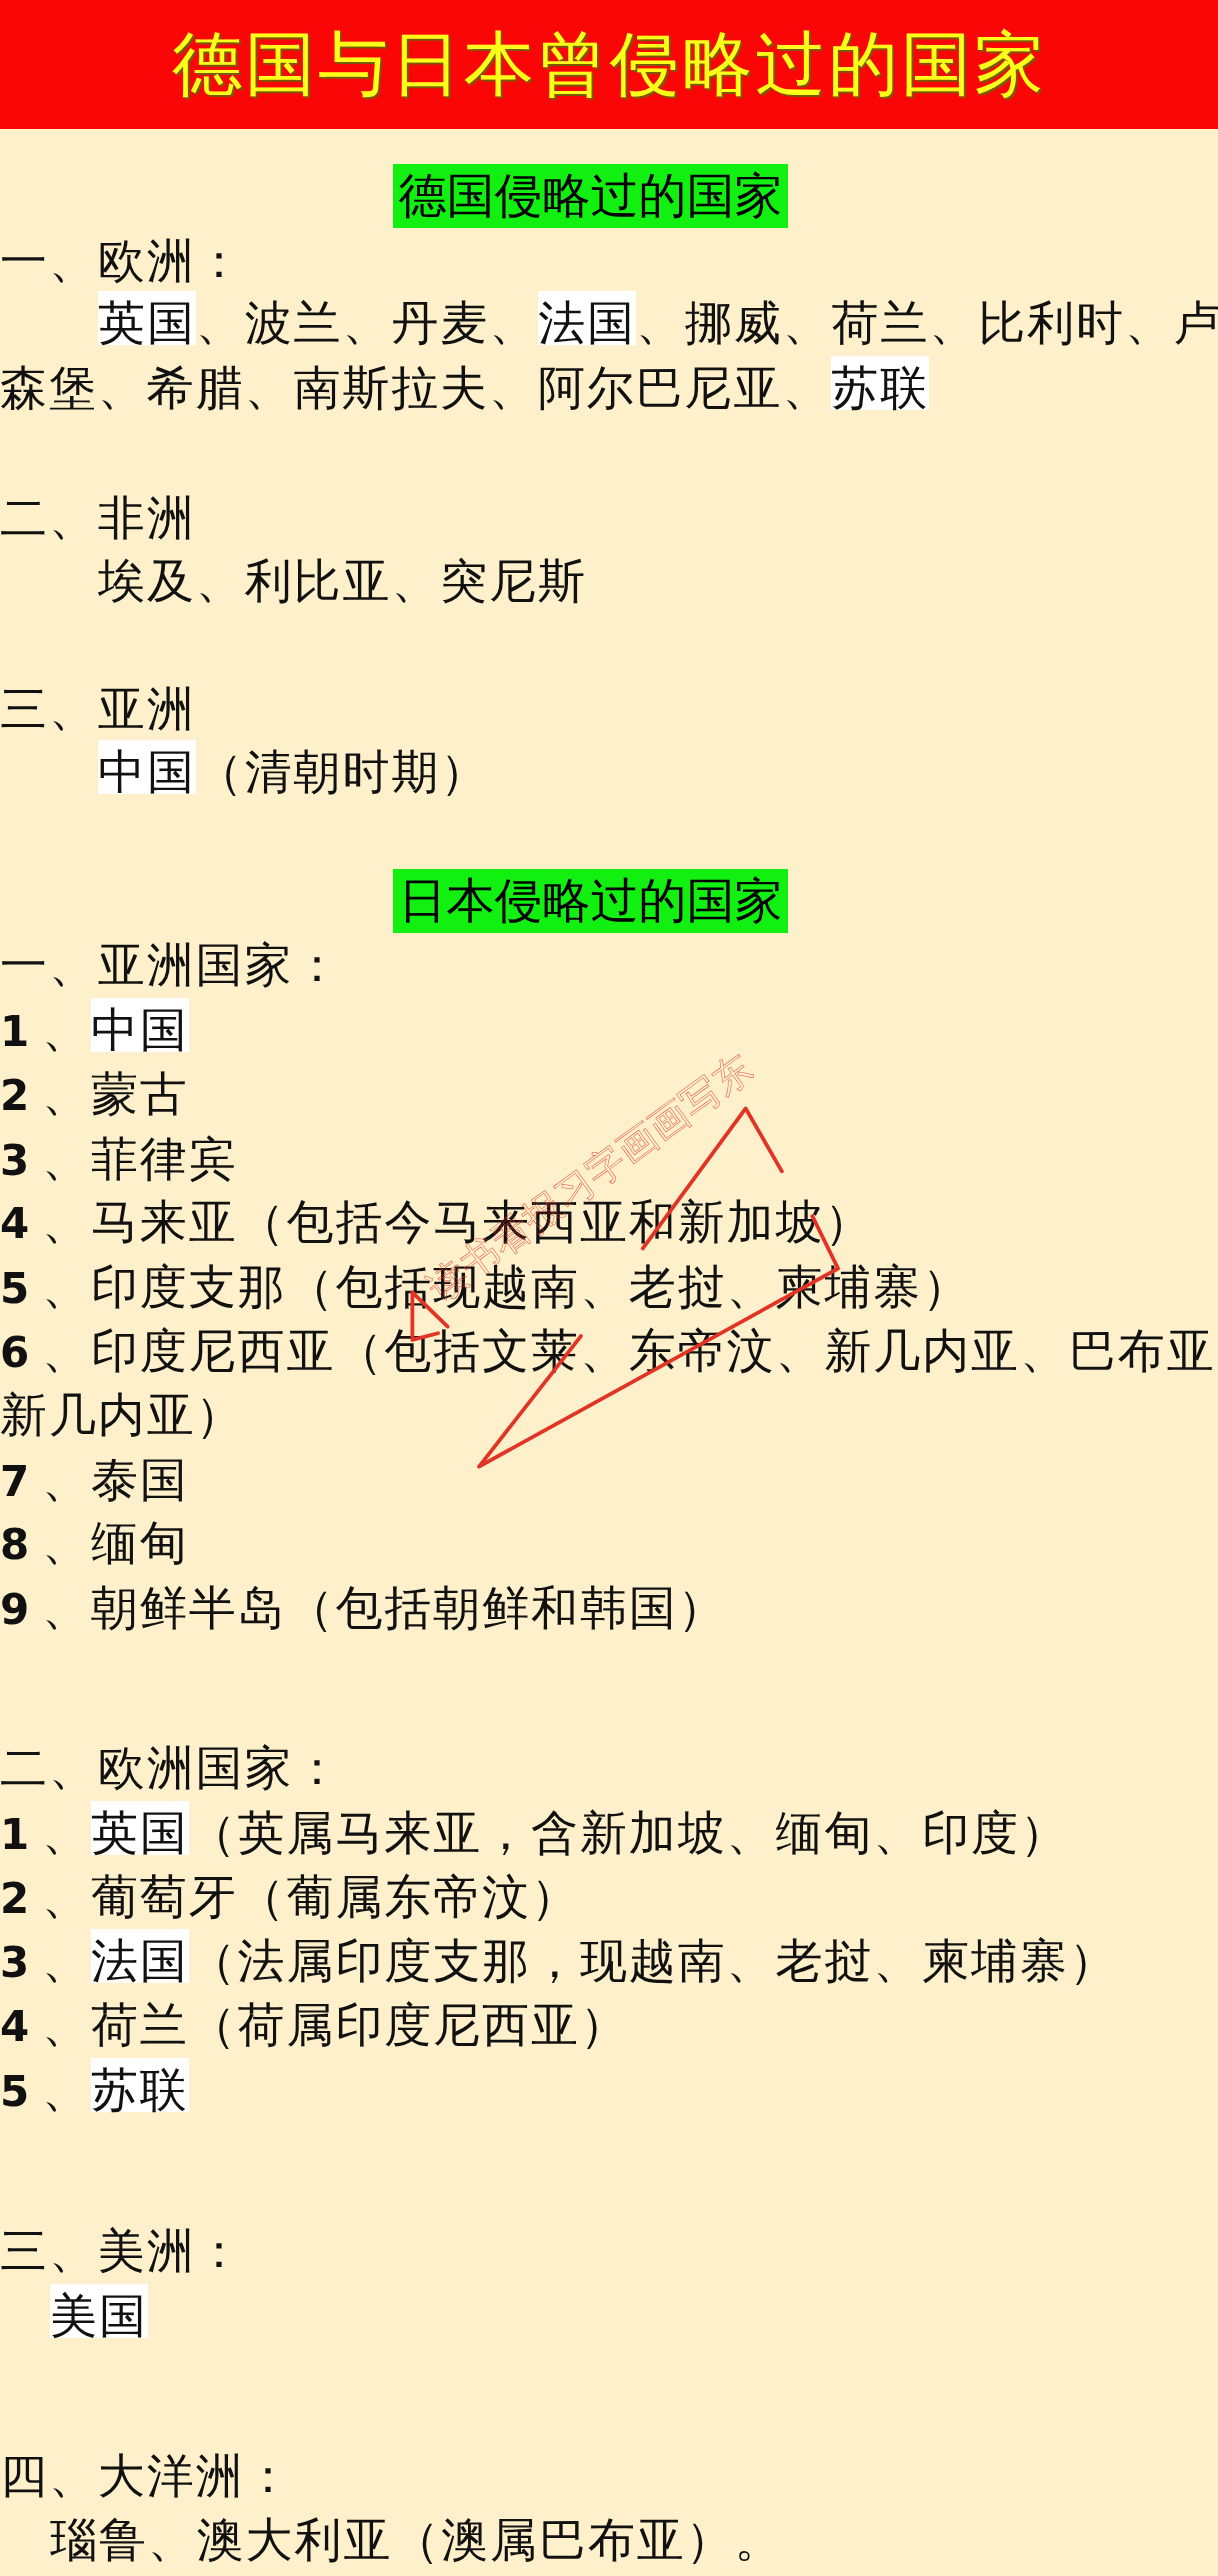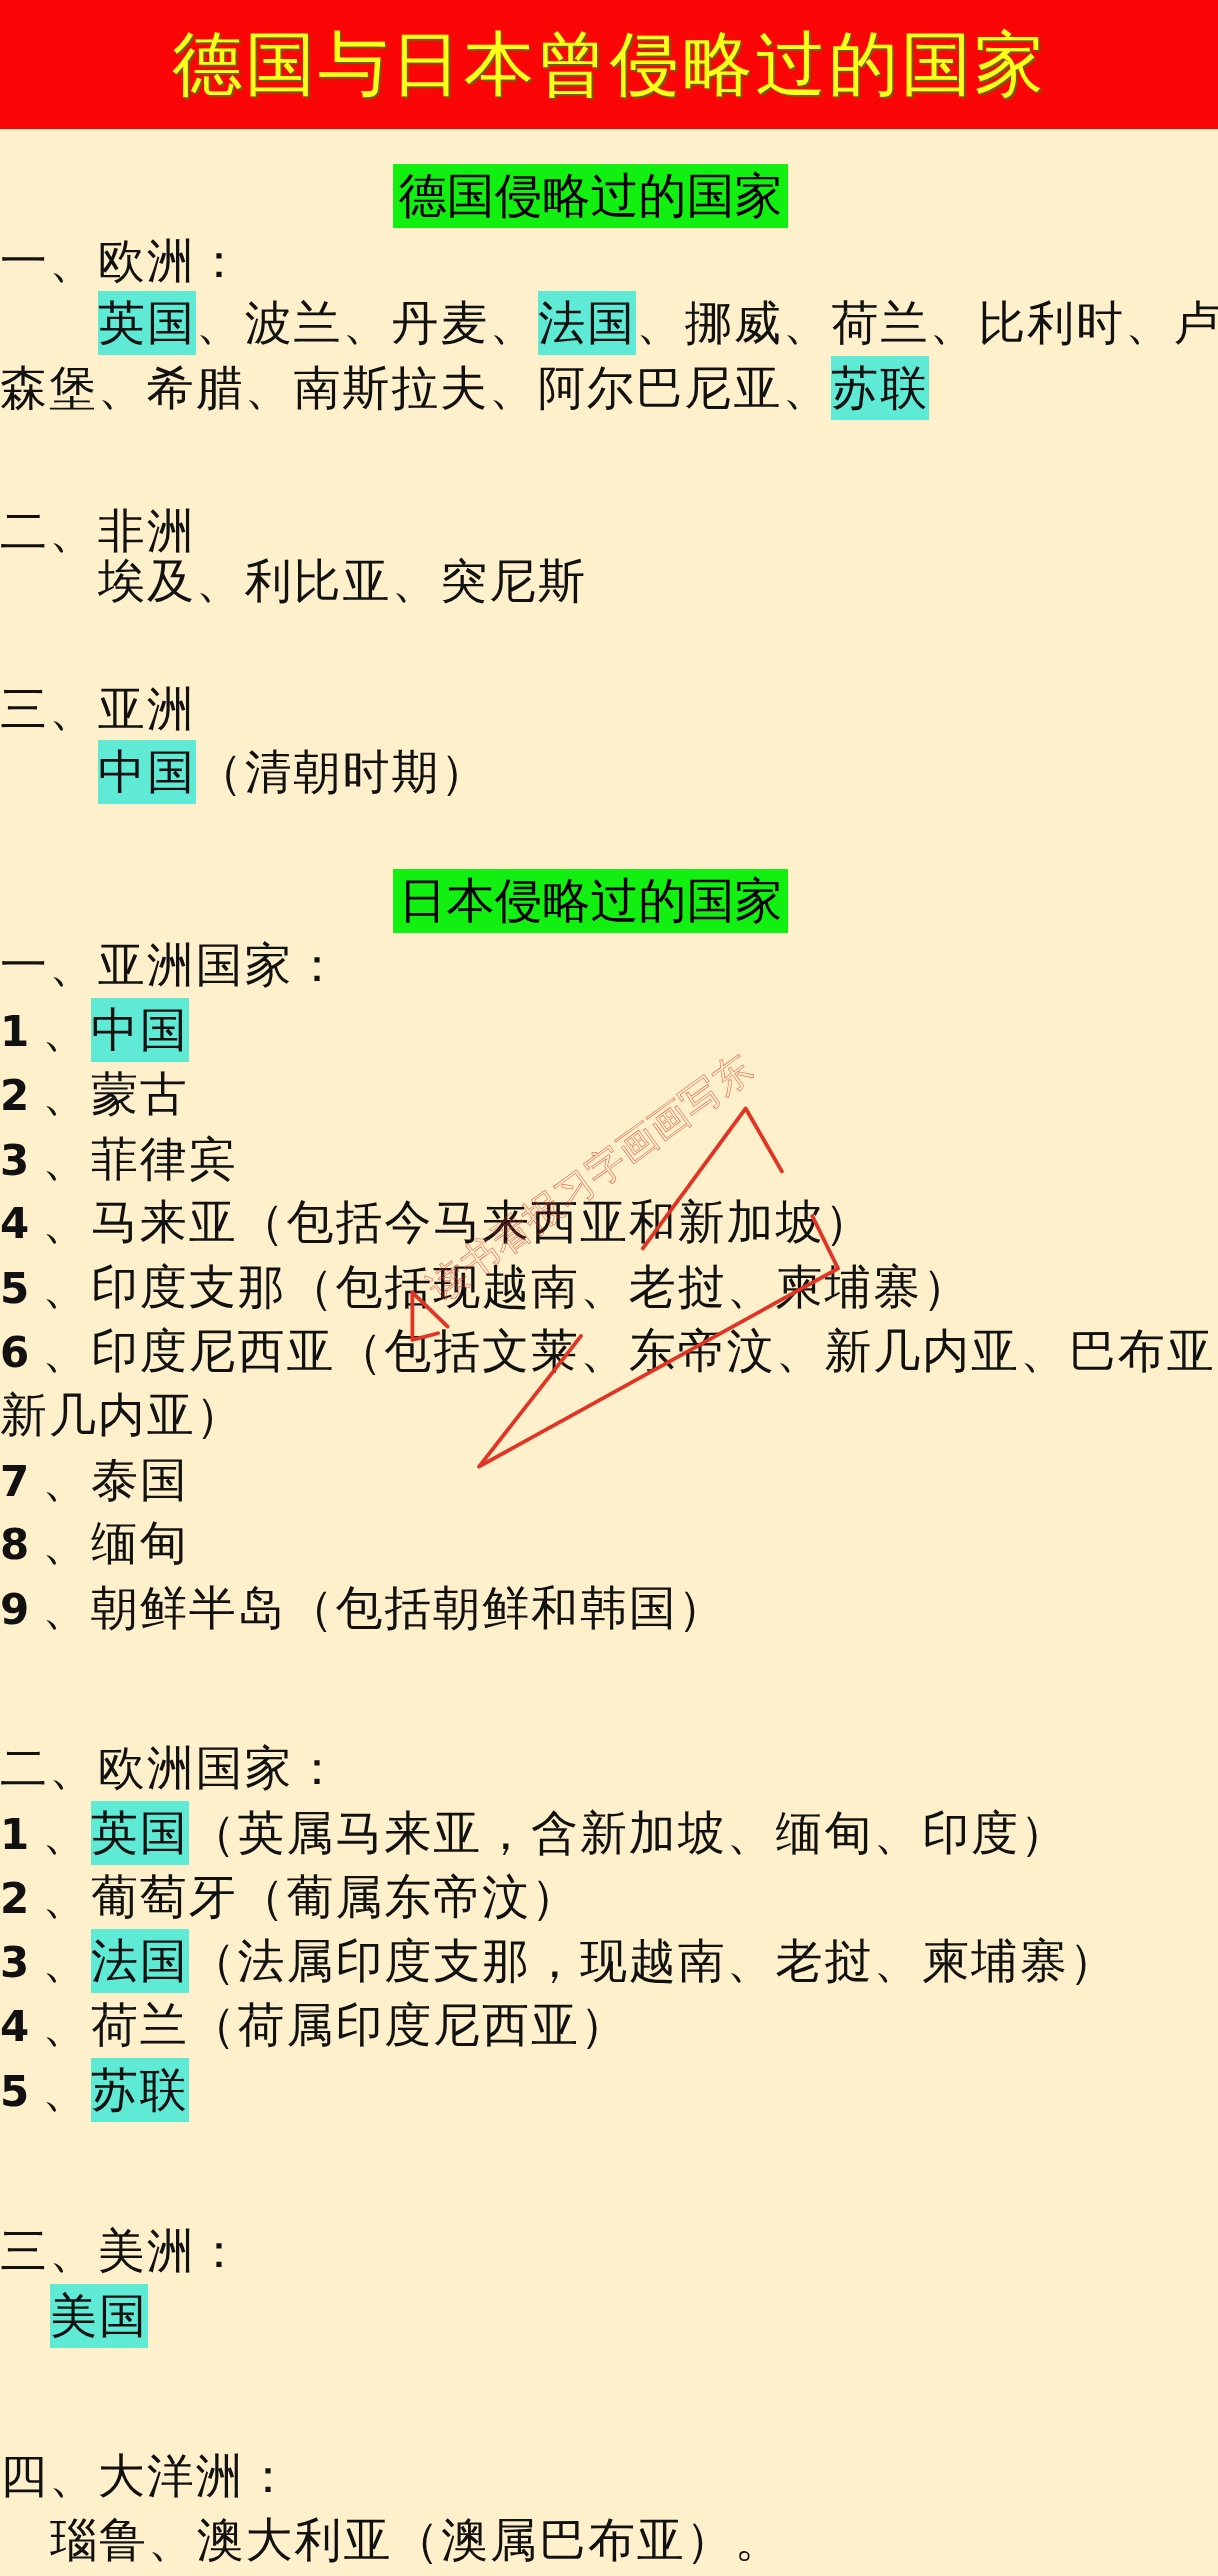--- a/index.html
+++ b/index.html
@@ -31,21 +31,21 @@
     position: absolute; font-size: 47px; line-height: 64px; height: 64px;
     white-space: nowrap; letter-spacing: 1.9px;
   }
   .num {
     font-family: "DejaVu Sans", "Liberation Sans", sans-serif;
     font-weight: bold; font-size: 42px;
     display: inline-block; width: 42px; letter-spacing: 0;
   }
   .sep { letter-spacing: 1.9px; }
   .hl {
-    background: #5eead4; display: inline-block; line-height: 64px; height: 64px;
+    background: #ffffff; display: inline-block; line-height: 64px; height: 54px;
   }
   .watermark {
     position: absolute; left: 0; top: 0; width: 1219px; height: 2576px;
     pointer-events: none;
   }
   .wm-text {
     position: absolute; left: 433px; top: 1267px;
     font-family: "DejaVu Sans", "Liberation Sans", sans-serif;
     font-size: 38px; color: rgba(226,52,36,0.85);
     transform: rotate(-36deg); transform-origin: left center;
@@ -65,21 +65,21 @@
 
 <div class="line" style="left:0; top:229px;">一、欧洲：</div>
 
 <div class="line" style="left:98px; top:291px;">
   <span class="hl">英国</span><span>、波兰、丹麦、</span><span class="hl">法国</span><span>、挪威、荷兰、比利时、卢</span>
 </div>
 <div class="line" style="left:0; top:356px;">
   <span>森堡、希腊、南斯拉夫、阿尔巴尼亚、</span><span class="hl">苏联</span>
 </div>
 
-<div class="line" style="left:0; top:499px;">二、非洲</div>
+<div class="line" style="left:0; top:486px;">二、非洲</div>
 <div class="line" style="left:98px; top:549px;">埃及、利比亚、突尼斯</div>
 
 <div class="line" style="left:0; top:677px;">三、亚洲</div>
 <div class="line" style="left:98px; top:740px;">
   <span class="hl">中国</span><span>（清朝时期）</span>
 </div>
 
 <div class="section-head" style="top:869px;">日本侵略过的国家</div>
 
 <div class="line" style="left:0; top:933px;">一、亚洲国家：</div>

